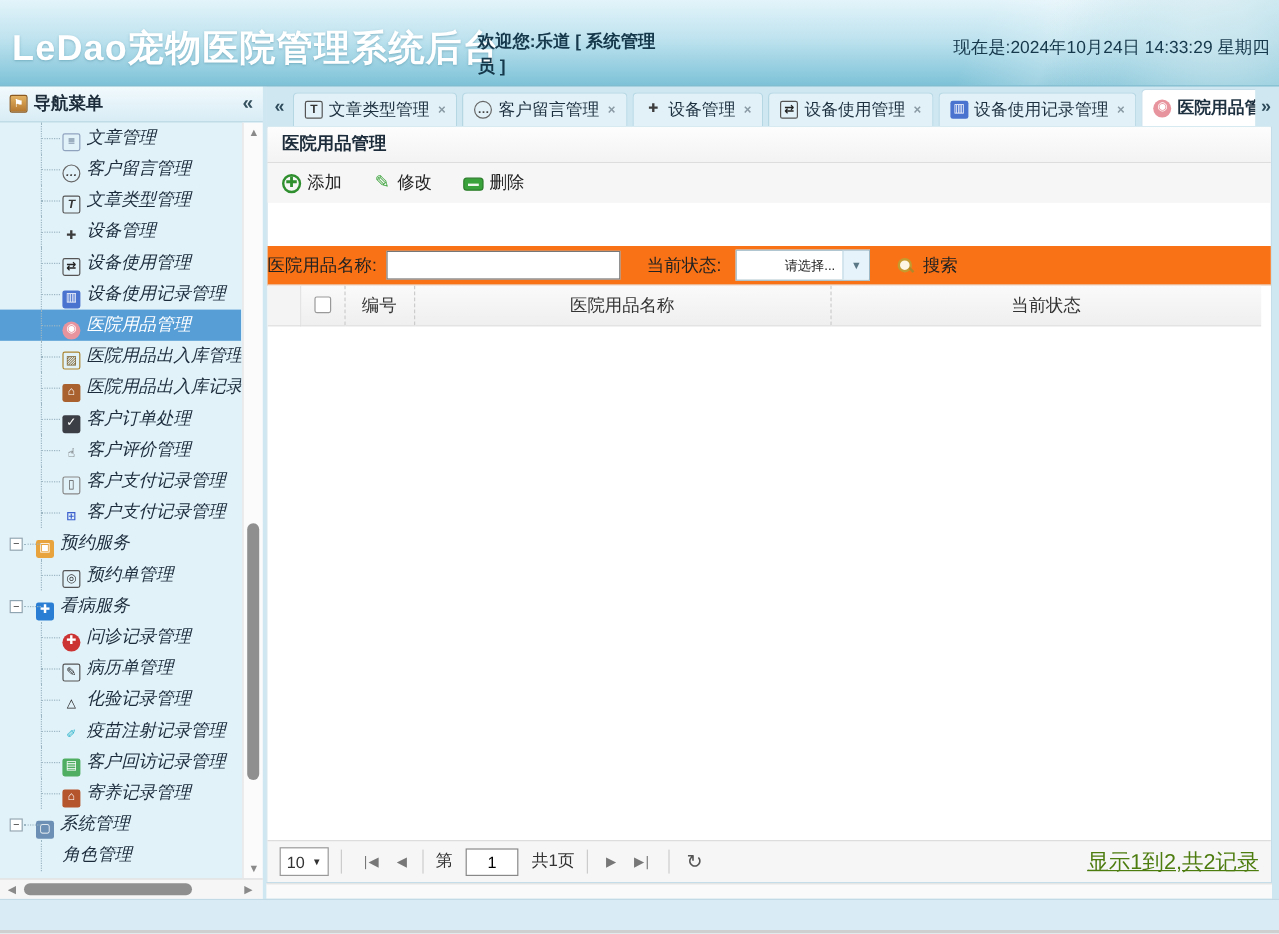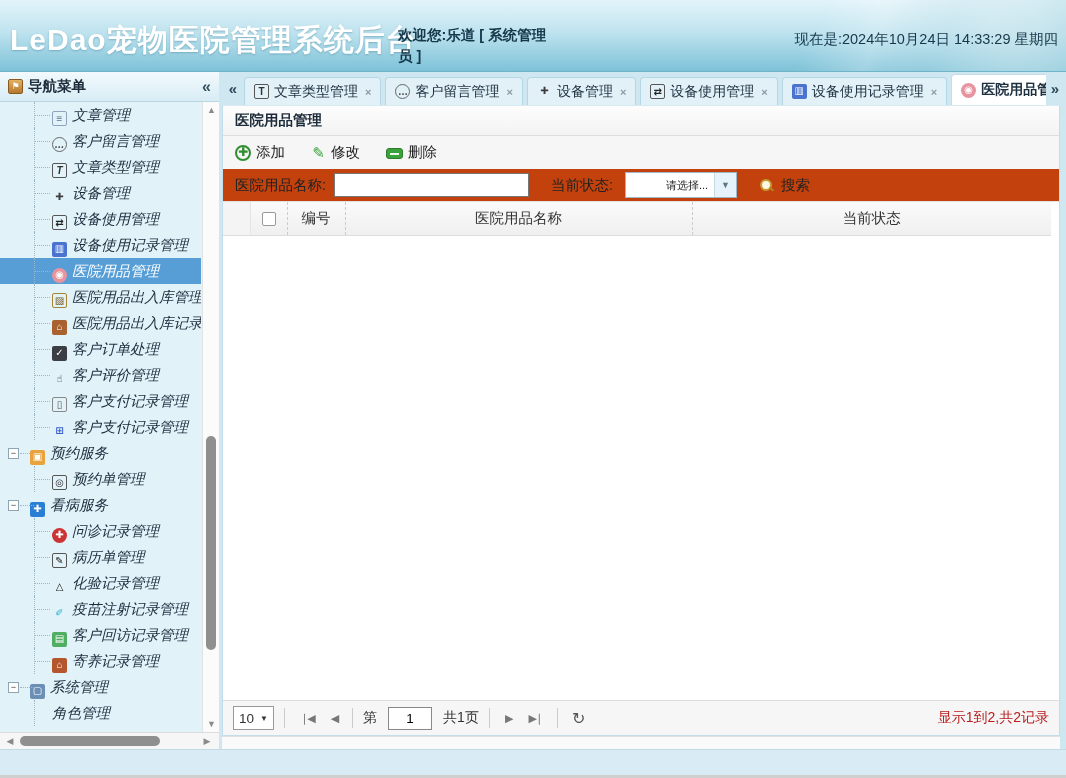--- a/index.html
+++ b/index.html
@@ -88,22 +88,22 @@
   .p-toolbar { flex:0 0 33px; display:flex; align-items:center; gap:26px; padding:0 12px;
     background:#f6f6f6;}
   .tbtn { display:flex; align-items:center; gap:5px; cursor:pointer; color:#222; font-size:14.5px;}
   .gi { display:inline-block; width:15px; height:15px; text-align:center; }
   .gi.plus { border:2px solid #2f8f2f; border-radius:50%; color:#2f8f2f; font-weight:bold;
     font-size:12px; line-height:11px; width:16px; height:16px;}
   .gi.pencil { color:#3aa23a; font-size:15px; line-height:15px;}
   .gi.del { background:#3aa23a; border:1px solid #2c7d2c; border-radius:3px; width:17px; height:11px;
     margin-top:2px; position:relative;}
   .gi.del::after{content:""; position:absolute; left:3px; right:3px; top:4px; height:2px; background:#eaf7ea;}
-  .p-search { flex:0 0 33px; display:flex; align-items:center; padding:0 12px; gap:8px;
-    background:#c2410c; border-bottom:1px solid #e3e3e3;}
+  .p-search { flex:0 0 33px; display:flex; align-items:center; padding:0 0; gap:8px;
+    background:#f97316; border-bottom:1px solid #e3e3e3;margin-top:36px;}
   .p-search label { color:#222; font-size:14.5px;}
   .s-input { width:195px; height:24px; border:1px solid #777; background:#fff; padding:0 4px; font-size:13px;}
   .s-select { width:112px; height:26px; border:1px solid #9db8c6; background:#fff; display:flex;
     align-items:center; cursor:pointer; margin-left:4px;}
   .s-select .val { flex:1; padding:0 6px; font-size:11px; color:#222;text-align:right;}
   .s-select .btn { width:22px; height:24px; background:#e7f3fa; border-left:1px solid #c4dbe6;
     color:#5b7887; font-size:9px; line-height:24px; text-align:center;}
   .mag { position:relative; width:14px; height:14px; margin-left:14px;}
   .mag::before{ content:""; position:absolute; left:1px; top:1px; width:8px; height:8px;
     border:2px solid #c59a2e; border-radius:50%; background:#fdf6e3;}
@@ -124,21 +124,21 @@
 
   .p-pager { flex:0 0 35px; display:flex; align-items:center; background:#f6f6f6;
     border-top:1px solid #ddd; padding:0 10px; gap:7px; color:#333;}
   .pg-size { height:24px; border:1px solid #999; background:#fff; display:flex; align-items:center;
     padding:0 5px; gap:6px; cursor:pointer; font-size:13.5px;}
   .pg-size .car{ font-size:8px; color:#333;}
   .pg-sep { width:1px; height:20px; background:#ccc; margin:0 3px;}
   .pg-btn { color:#777; font-size:11px; cursor:pointer; padding:0 5px; letter-spacing:-2px;}
   .pg-input { width:44px; height:23px; border:1px solid #888; text-align:center; font-size:13.5px; margin:0 4px;}
   .pg-refresh { font-size:16px; color:#555; cursor:pointer; padding:0 4px;}
-  .pg-summary { margin-left:auto; font-size:14px; color:#b91c1c;}
+  .pg-summary { margin-left:auto; font-size:18px; color:#4d7c0f;text-decoration:underline;}
 
   .main-hsb { flex:0 0 13px; background:#fafafa; border-top:1px solid #e0e0e0; margin-right:6px;}
 
   
   .statusbar { flex:0 0 26px; background:#d9ecf5; border-top:1px solid #c2dae6;}
   .bottomedge { flex:0 0 3px; background:#cfcfcf;}
 </style>
 </head>
 <body>
 

